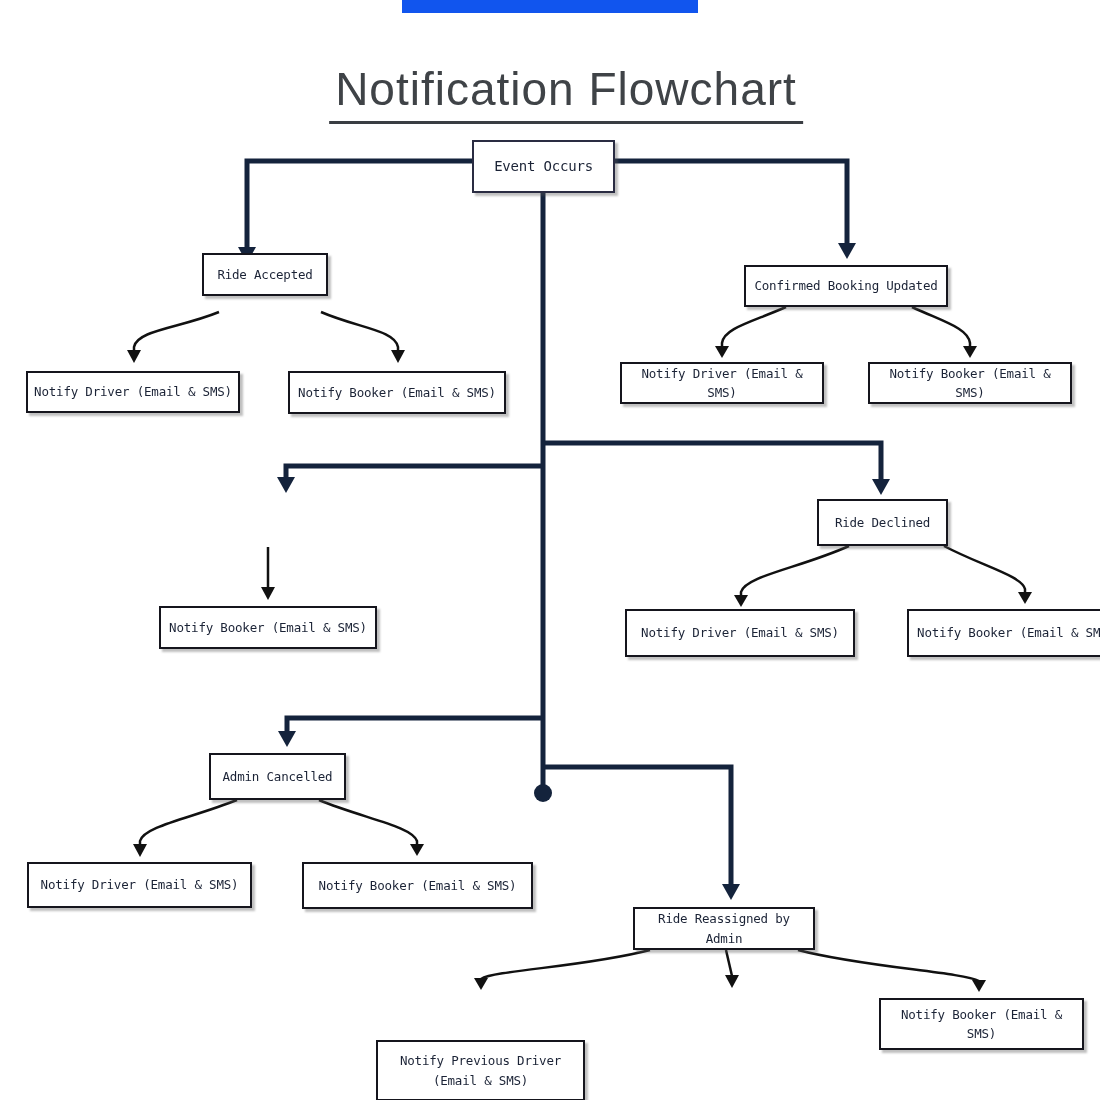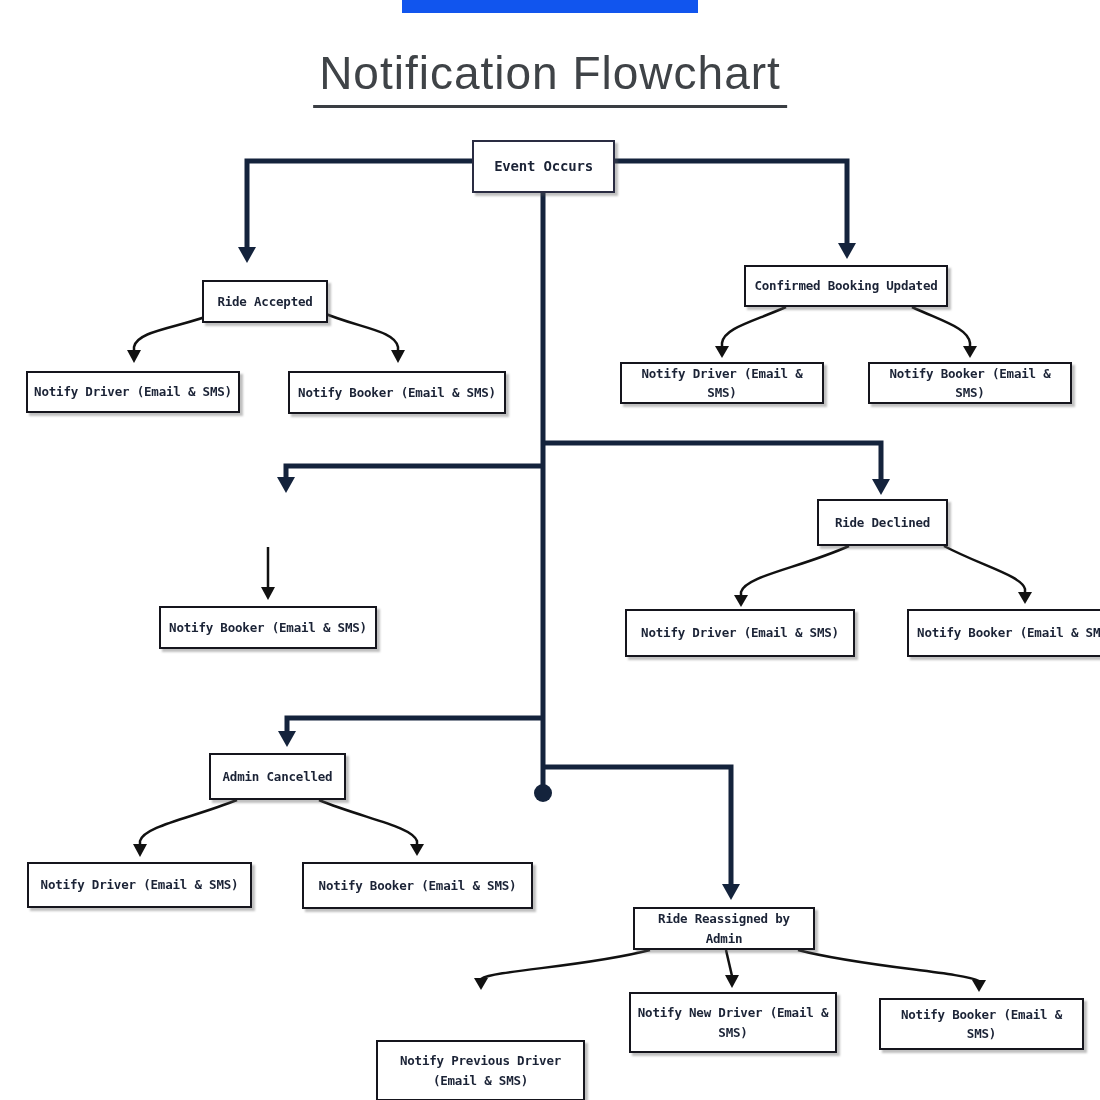--- a/index.html
+++ b/index.html
@@ -17,36 +17,36 @@
     width:1100px;height:1100px;overflow:hidden;background:var(--page-bg);
     font-family:"DejaVu Sans Mono", monospace;
   }
   .stage{position:relative;width:1100px;height:1100px;}
   .accent-bar{
     position:absolute;left:402px;top:0;width:296px;height:13px;
     background:var(--accent);
   }
   .title{
     position:absolute;top:48px;left:50%;transform:translateX(-50%);
-    margin:0;font-family:"Liberation Sans", sans-serif;font-weight:400;
+    margin:16px;font-family:"Liberation Sans", sans-serif;font-weight:400;
     font-size:46px;line-height:1.1;letter-spacing:1px;color:var(--title-text);
     border-bottom:3px solid #3a3e43;padding:0 6px 6px 6px;white-space:nowrap;
   }
   .edges{position:absolute;left:0;top:0;width:1100px;height:1100px;}
   .edge-navy{stroke:var(--line-navy);stroke-width:5;fill:none;}
   .arr-navy{fill:var(--line-navy);stroke:none;}
   .edge-black{stroke:var(--line-black);stroke-width:2.5;fill:none;}
   .arr-black{fill:var(--line-black);stroke:none;}
   .junction-dot{fill:var(--line-navy);stroke:none;}
   .node{
     position:absolute;box-sizing:border-box;background:var(--node-bg);
     border:2px solid var(--node-border);
     box-shadow:3px 3px 2px rgba(90,90,90,0.38);
     display:flex;align-items:center;justify-content:center;text-align:center;
-    font-weight:bold;font-size:12.5px;letter-spacing:-0.2px;line-height:1.55;
+    font-weight:normal;font-size:12.5px;letter-spacing:-0.2px;line-height:1.55;
     color:var(--node-text);padding:2px 6px;
   }
   .node.event{font-size:14px;border-color:#2a2c42;}
 </style>
 </head>
 <body>
 
 <div class="stage">
 
   <div class="accent-bar"></div>
@@ -129,21 +129,21 @@
     <g>
       <path class="edge-black" d="M798 950 C862 967 962 972 979 981"></path>
       <polygon class="arr-black" points="972,980 986,980 979,992"></polygon>
     </g>
   </svg>
 
   <div class="node event" style="left:472px;top:140px;width:143px;height:53px;">
     <span>Event Occurs</span>
   </div>
 
-  <div class="node" style="left:202px;top:280px;width:126px;height:43px;">
+  <div class="node" style="left:202px;top:253px;width:126px;height:43px;">
     <span>Ride Accepted</span>
   </div>
   <div class="node" style="left:26px;top:371px;width:214px;height:42px;">
     <span>Notify Driver (Email &amp; SMS)</span>
   </div>
   <div class="node" style="left:288px;top:371px;width:218px;height:43px;">
     <span>Notify Booker (Email &amp; SMS)</span>
   </div>
 
   <div class="node" style="left:744px;top:265px;width:204px;height:42px;">
@@ -179,20 +179,17 @@
   <div class="node" style="left:302px;top:862px;width:231px;height:47px;">
     <span>Notify Booker (Email &amp; SMS)</span>
   </div>
 
   <div class="node" style="left:633px;top:907px;width:182px;height:43px;">
     <span>Ride Reassigned by Admin</span>
   </div>
   <div class="node" style="left:376px;top:1040px;width:209px;height:61px;">
     <span>Notify Previous Driver (Email &amp; SMS)</span>
   </div>
-  <div class="node" style="left:629px;top:992px;width:208px;height:61px;">
-    <span>Notify New Driver (Email &amp; SMS)</span>
-  </div>
   <div class="node" style="left:879px;top:998px;width:205px;height:52px;">
     <span>Notify Booker (Email &amp; SMS)</span>
   </div>
 
 </div>
 
 </body></html>

